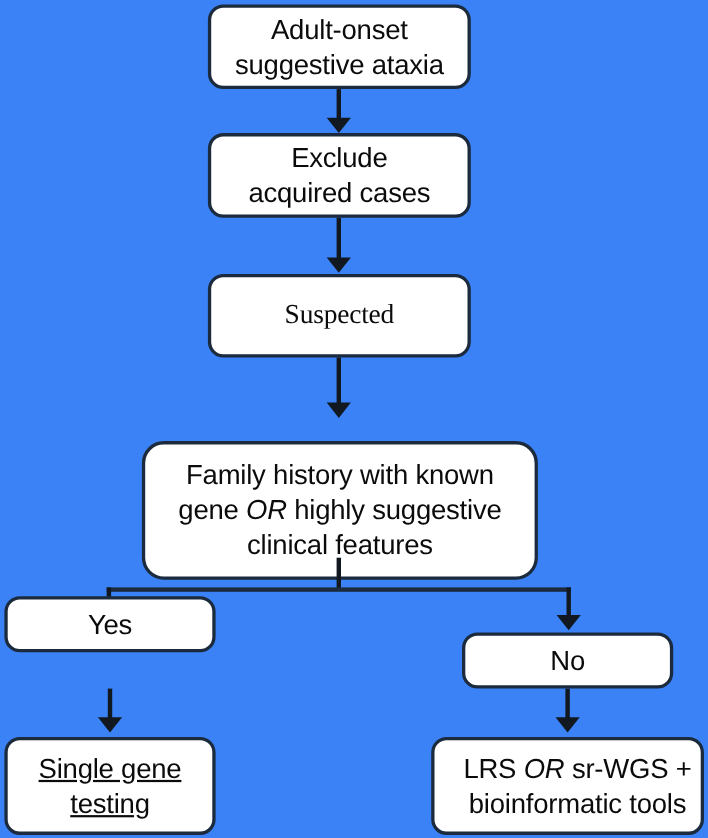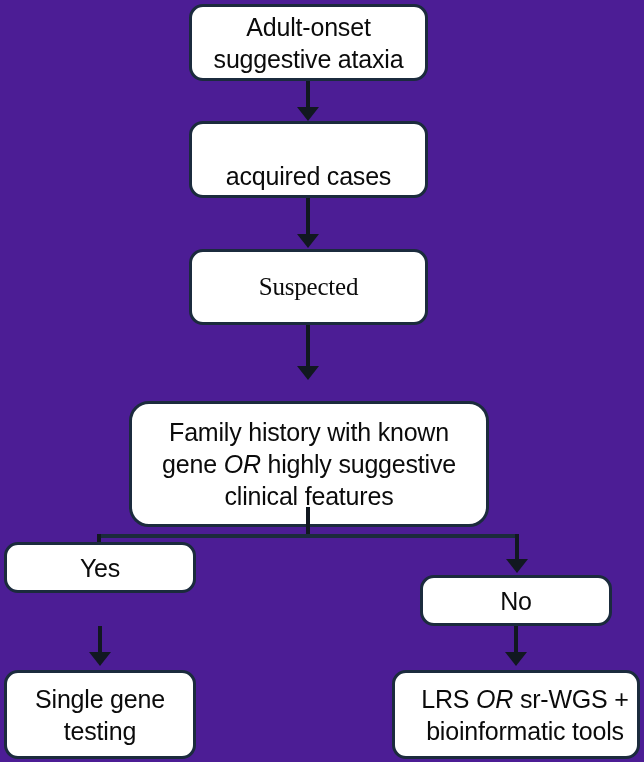--- a/index.html
+++ b/index.html
@@ -4,21 +4,21 @@
 <style>
   html, body {
     margin: 0;
     padding: 0;
     background: #ffffff;
   }
   #canvas {
     position: relative;
     width: 644px;
     height: 762px;
-    background: #4c1d95;
+    background: #3b82f6;
     font-family: "Liberation Sans", sans-serif;
     overflow: hidden;
   }
   .node {
     position: absolute;
     box-sizing: border-box;
     background: #ffffff;
     border: 3px solid #1b2b3d;
     border-radius: 14px;
     display: flex;
@@ -33,21 +33,21 @@
   }
   .node .txt { display: block; width: 100%; }
   .node em { font-style: italic; }
   
   #node-start   { left: 189px; top:   4px; width: 239px; height:  77px; }
   #node-exclude { left: 189px; top: 121px; width: 239px; height:  77px; }
   #node-suspect { left: 189px; top: 249px; width: 239px; height:  76px; font-family: Liberation Serif, serif; }
   #node-family  { left: 129px; top: 381px; width: 360px; height: 126px; border-radius: 20px; margin-top: 20px; }
   #node-yes     { left:   4px; top: 542px; width: 192px; height:  51px; }
   #node-no      { left: 420px; top: 575px; width: 192px; height:  51px; justify-content: center; }
-  #node-single  { left:   4px; top: 670px; width: 192px; height:  89px; }
+  #node-single  { left:   4px; top: 670px; width: 192px; height:  89px; text-decoration: underline; }
   #node-lrs     { left: 392px; top: 670px; width: 248px; height:  89px; padding-left: 24px; }
 
   
   .vline {
     position: absolute;
     width: 4px;
     background: #111820;
   }
   .hline {
     position: absolute;
@@ -87,21 +87,21 @@
 <div id="canvas">
 
   <div class="node" id="node-start">
     <span class="txt"><span>Adult-onset</span><br><span>suggestive ataxia</span></span>
   </div>
 
   <div class="vline" id="c1-line"></div>
   <div class="arrowhead" id="c1-head"></div>
 
   <div class="node" id="node-exclude">
-    <span class="txt"><br><span>acquired cases</span></span>
+    <span class="txt"><span>Exclude</span><br><span>acquired cases</span></span>
   </div>
 
   <div class="vline" id="c2-line"></div>
   <div class="arrowhead" id="c2-head"></div>
 
   <div class="node" id="node-suspect">
     <span class="txt"><span>Suspected</span><br></span>
   </div>
 
   <div class="vline" id="c3-line"></div>

